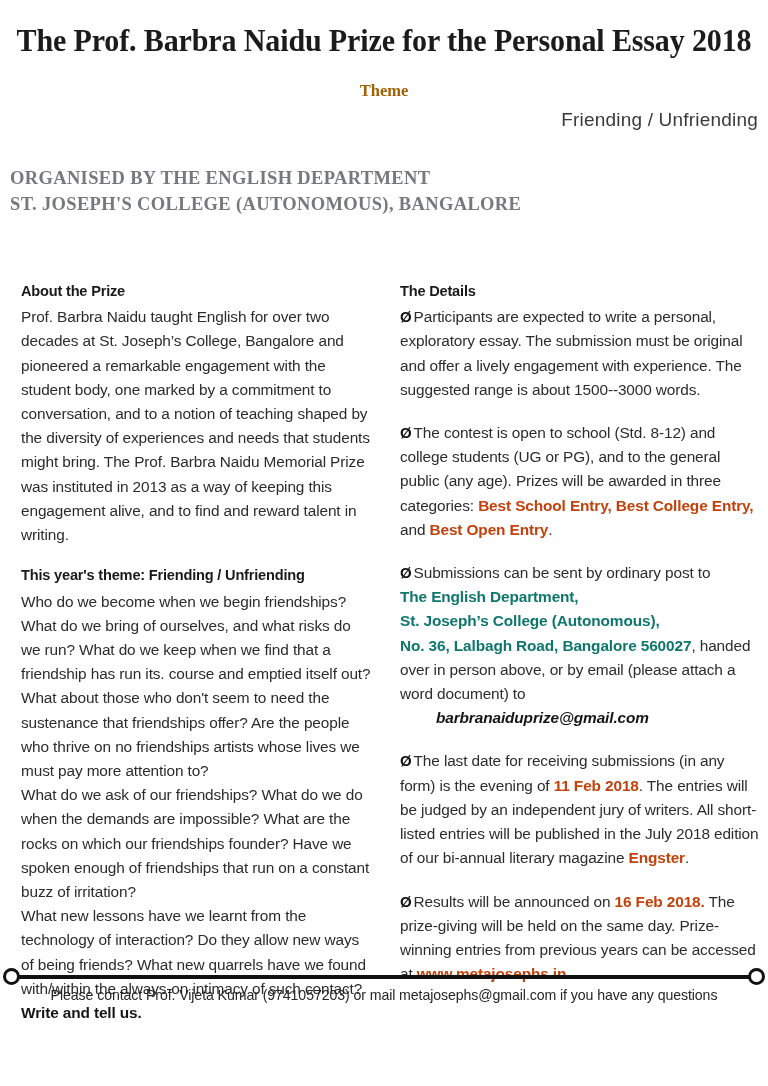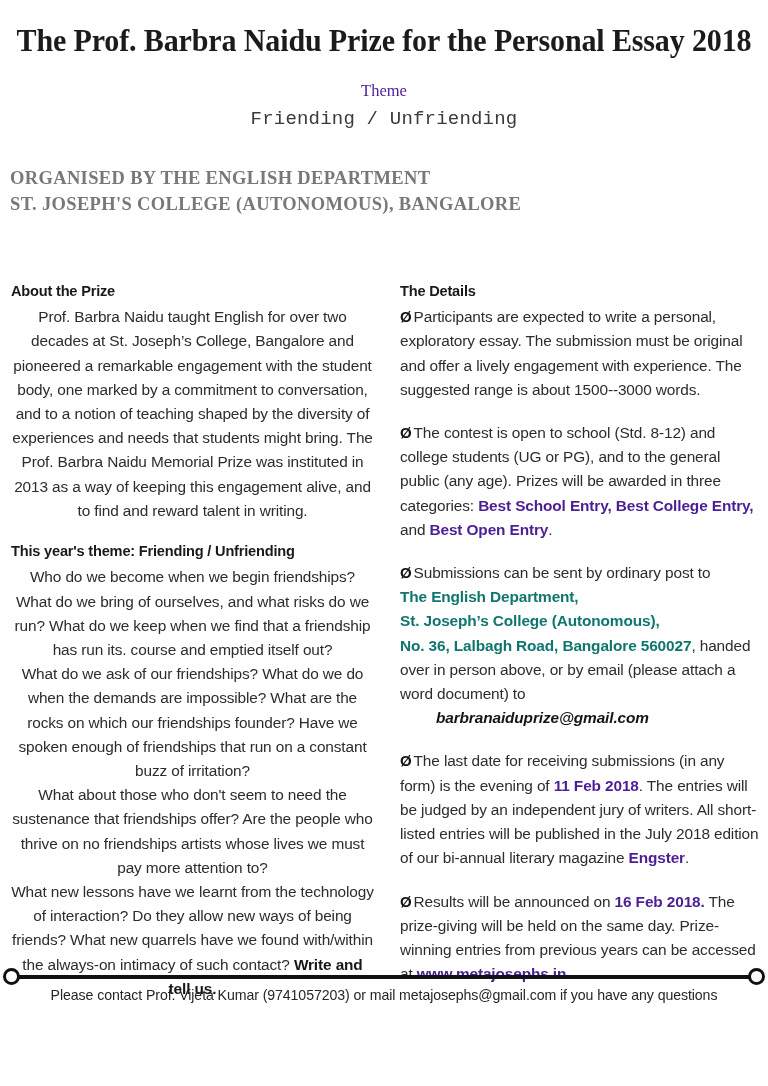--- a/index.html
+++ b/index.html
@@ -42,34 +42,35 @@
     transform-origin: center;
     white-space: nowrap;
   }
 
   .theme-block {
     margin-top: 22px;
     text-align: center;
   }
   .theme-label {
     font-family: "Liberation Serif", "DejaVu Serif", serif;
-    font-weight: normal;
+    font-weight: bold;
     font-size: 16.5px;
     line-height: 1.3;
-    color: #4c1d95;
+    color: #a16207;
     margin: 0;
   }
   .theme-value {
-    font-family: Liberation Mono, monospace;
+    font-family: Liberation Sans, sans-serif;
     font-weight: normal;
     font-size: 19px;
     line-height: 1.45;
     color: #3a3a3a;
     margin: 4px 0 0 0;
     letter-spacing: 0.2px;
+    text-align: right;
   }
 
   .organiser {
     margin-top: 32px;
     text-align: left;
     color: #77787b;
     font-family: "Liberation Serif", "DejaVu Serif", serif;
     font-weight: bold;
     font-size: 18.5px;
     line-height: 1.42;
@@ -84,21 +85,21 @@
     left: 0;
     width: 768px;
     display: flex;
     align-items: flex-start;
   }
   .col {
     box-sizing: border-box;
   }
   .col-left {
     width: 390px;
-    padding-left: 11px;
+    padding-left: 21px;
     padding-right: 16px;
   }
   .col-right {
     width: 378px;
     padding-left: 10px;
     padding-right: 8px;
   }
 
   .sec-head {
     font-family: "Liberation Sans", sans-serif;
@@ -111,21 +112,20 @@
   }
 
   .body-text {
     font-family: "Liberation Sans", sans-serif;
     font-weight: normal;
     font-size: 15.4px;
     line-height: 24.2px;
     letter-spacing: -0.12px;
     color: #2c2c2c;
     margin: 0;
-    text-align: center;
   }
   .body-text b, .body-text strong {
     font-weight: bold;
     color: #171717;
   }
 
   .para { margin: 0; }
   .para + .para { margin-top: 0; }
   .gap-md { height: 19px; }
 
@@ -138,21 +138,21 @@
     letter-spacing: -0.12px;
     color: #2c2c2c;
   }
   .bullet-mark {
     font-weight: bold;
     font-size: 15px;
     color: #111;
     margin-right: 2px;
   }
   .bullet-item + .bullet-item { margin-top: 19px; }
-  .bullet-item b { font-weight: bold; color: #4c1d95; }
+  .bullet-item b { font-weight: bold; color: #c2410c; }
   .bullet-item .em-bold {
     font-weight: bold;
     font-style: italic;
     color: #151515;
     margin-left: 36px;
   }
   .addr-line {
     font-weight: bold;
     color: #0f766e;
   }
@@ -221,22 +221,22 @@
   <div class="columns">
 
     <div class="col col-left">
       <h2 class="sec-head">About the Prize</h2>
       <p class="body-text para">Prof. Barbra Naidu taught English for over two decades at St. Joseph’s College,  Bangalore and pioneered a remarkable engagement with the student body, one marked by a commitment to conversation, and to a notion of teaching shaped by the diversity of experiences and needs that students might bring. The Prof. Barbra  Naidu Memorial Prize was instituted in 2013 as a way of keeping this engagement alive, and to find and reward talent in writing.</p>
 
       <div class="gap-md"></div>
 
       <h2 class="sec-head">This year's theme: Friending / Unfriending</h2>
       <p class="body-text para">Who do we become when we begin friendships?  What do we bring of ourselves, and what risks do we run?  What do we keep when we find that a friendship has run its. course and emptied itself out?</p>
+      <p class="body-text para">What about those who don't seem to need the sustenance that friendships offer? Are the people who thrive on no friendships artists whose lives we must pay more attention to?</p>
       <p class="body-text para">What do we ask  of our friendships?  What do we do when the demands  are impossible?  What are the rocks on which our friendships founder? Have we spoken enough of friendships that run on a constant buzz of irritation?</p>
-      <p class="body-text para">What about those who don't seem to need the sustenance that friendships offer? Are the people who thrive on no friendships artists whose lives we must pay more attention to?</p>
       <p class="body-text para"><span>What new lessons have we learnt from the  technology of interaction? Do they allow  new ways of  being friends? What new quarrels have we found with/within the always-on intimacy of such contact? </span><b>Write and tell us.</b></p>
     </div>
 
     <div class="col col-right">
       <h2 class="sec-head">The Details</h2>
 
       <div class="bullet-item">
         <span class="bullet-mark">Ø</span><span>Participants are expected to write a personal,  exploratory essay. The submission must be original and offer a lively engagement with experience. The suggested range is about 1500--3000 words.</span>
       </div>
 

